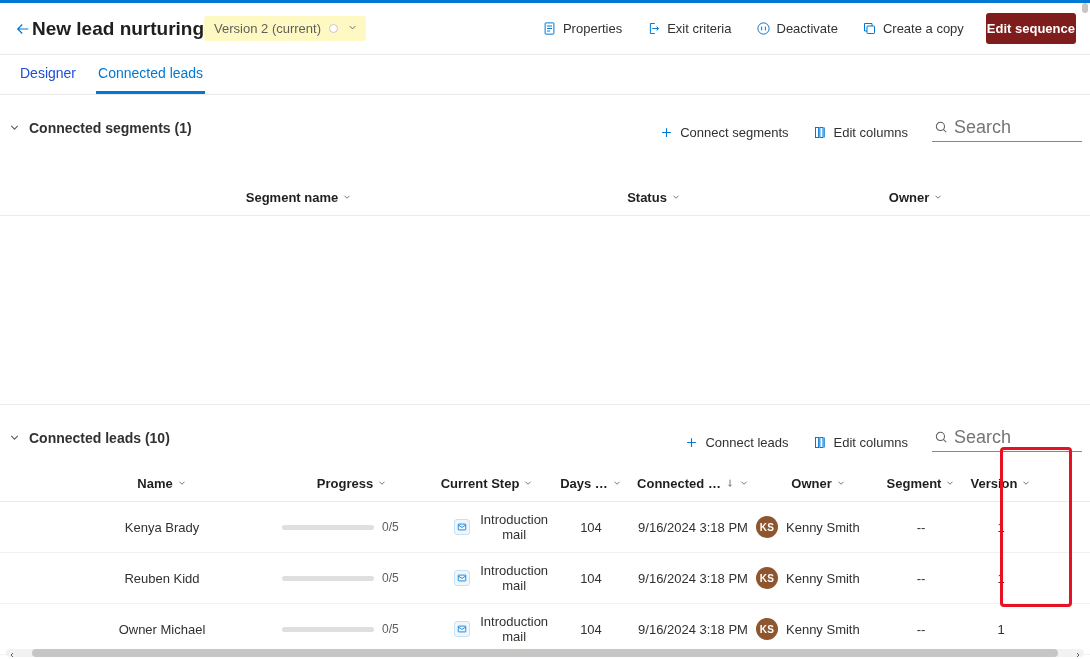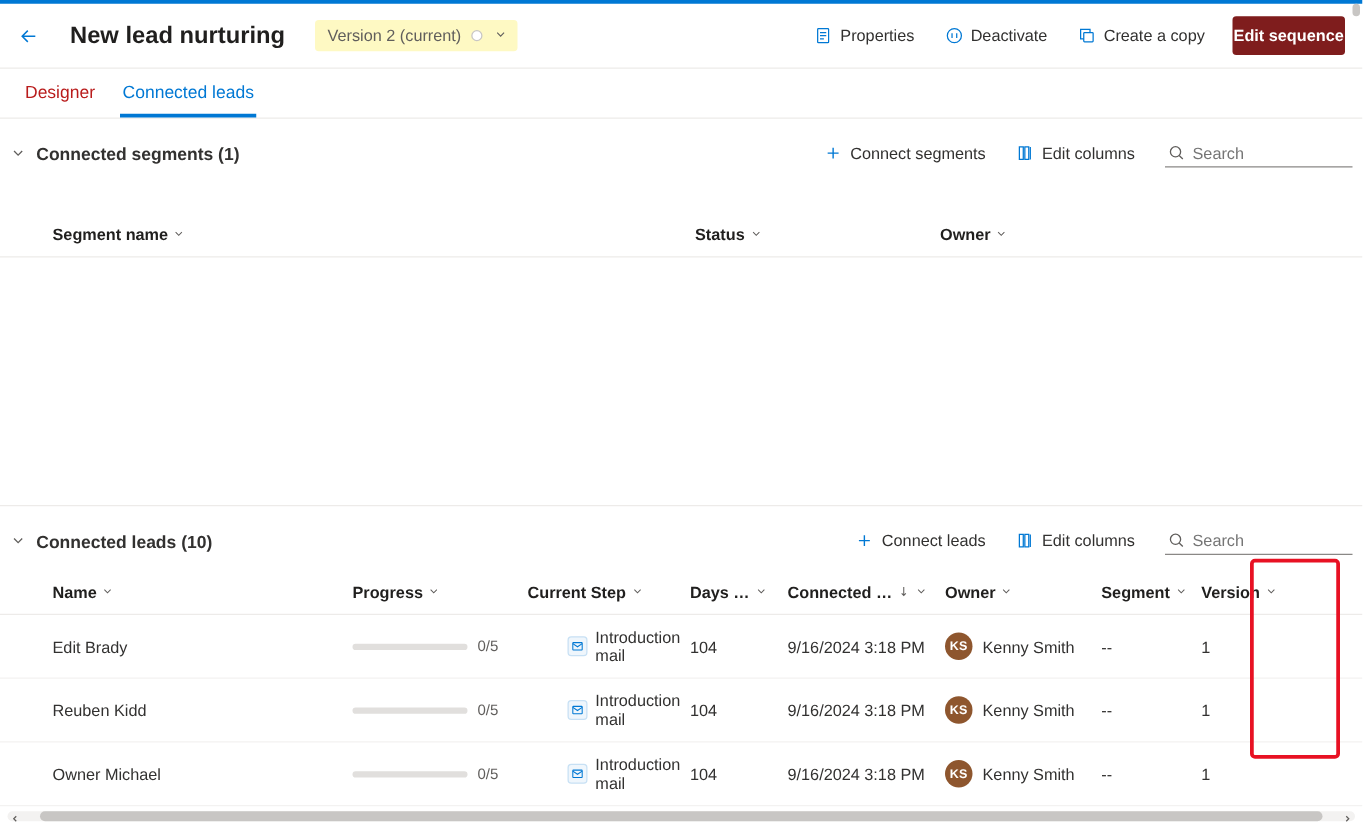--- a/index.html
+++ b/index.html
@@ -11,21 +11,21 @@
     width: 1090px;
     height: 659px;
     overflow: hidden;
     position: relative;
   }
   .top-accent { height: 3px; background: #0078d4; }
   .header {
     display: flex;
     align-items: center;
     padding: 10px 14px;
-    gap: 24px;
+    gap: 0;
     border-bottom: 1px solid #edebe9;
   }
   .back-arrow { color: #0078d4; cursor: pointer; display:flex; }
   .page-title { font-size: 19px; font-weight: 600; color: #201f1e; }
   .version-pill {
     background: #fef9c3;
     border-radius: 3px;
     padding: 5px 28px 5px 10px;
     color: #605e5c;
     font-size: 13px;
@@ -42,35 +42,35 @@
     padding:6px 10px; cursor:pointer; color:#323130;
     font-size:13px; border-radius:2px;
   }
   .cmd .ic { color:#0078d4; display:flex; }
   .primary-btn {
     background:#7f1d1d; color:#fff; padding:8px 1px;
     border-radius:3px; cursor:pointer; font-size:13px; font-weight:600;
     margin-left:8px;
   }
   .tabs { display:flex; gap:18px; padding:0 18px; border-bottom:1px solid #edebe9; }
-  .tab { padding:10px 2px; cursor:pointer; font-size:14px; color:#b91c1c; }
+  .tab { padding:10px 2px; cursor:pointer; font-size:14px; color:#1d4ed8; }
   .tab.active { color:#0078d4; border-bottom:3px solid #0078d4; font-weight:400; }
   .section-head {
     display:flex; align-items:center; padding:14px 8px 10px 8px; gap:8px;
   }
   .section-head .chev { color:#605e5c; display:flex;}
   .section-head .title { font-weight:600; font-size:14px;}
   .section-head .actions { margin-left:auto; display:flex; align-items:center; gap:4px; }
-  .act { display:flex; align-items:center; gap:6px; padding:6px 10px; cursor:pointer; color:#323130; font-size:13px;}
+  .act { display:flex; align-items:center; gap:6px; padding:6px 10px; cursor:pointer; color:#323130; font-size:13px;margin-top:10px;}
   .act .ic { color:#0078d4; display:flex;}
   .searchbox { display:flex; align-items:center; gap:6px; border-bottom:1px solid #8a8886; padding:3px 2px 3px 2px; margin-left:10px; width:150px;}
   .searchbox .ic { color:#605e5c; display:flex;}
-  .searchbox input { border:none; outline:none; font-size:13px; color:#605e5c; width:100%; }
+  .searchbox input { border:none; outline:none; font-size:18px; color:#605e5c; width:100%; }
   .tbl { width:100%; }
-  .tbl-head, .tbl-row { display:flex; align-items:center; padding:10px 10px 10px 42px; }
+  .tbl-head, .tbl-row { display:flex; align-items:center; padding:10px 10px 10px 42px;text-align:center; }
   .tbl-head { border-bottom:1px solid #edebe9; color:#201f1e; font-weight:600; font-size:13px;}
   .tbl-row { border-bottom:1px solid #f3f2f1; color:#323130; font-size:13px; }
   .col-chev { color:#605e5c; margin-left:4px; display:inline-flex;}
   .seg-c1 { flex:0 0 514px; }
   .seg-c2 { flex:0 0 196px; }
   .seg-c3 { flex:1; }
   .leads-c1 { flex:0 0 240px; }
   .leads-c2 { flex:0 0 140px; }
   .leads-c3 { flex:0 0 130px; }
   .leads-c4 { flex:0 0 78px; }
@@ -127,20 +127,28 @@
           <svg width="15" height="15" viewBox="0 0 24 24" fill="none" stroke="currentColor" stroke-width="1.6">
             <rect x="5" y="3" width="14" height="18" rx="1"></rect>
             <path d="M8 8h8M8 12h8M8 16h5"></path>
           </svg>
         </span>
       <span>Properties</span>
     </div>
     <div class="cmd">
       <span class="ic">
           <svg width="15" height="15" viewBox="0 0 24 24" fill="none" stroke="currentColor" stroke-width="1.6">
+            <path d="M14 4h-7v16h7M10 12h10M17 9l3 3-3 3"></path>
+          </svg>
+        </span>
+      <span>Exit criteria</span>
+    </div>
+    <div class="cmd">
+      <span class="ic">
+          <svg width="15" height="15" viewBox="0 0 24 24" fill="none" stroke="currentColor" stroke-width="1.6">
             <circle cx="12" cy="12" r="9"></circle>
             <path d="M9 9v6M15 9v6"></path>
           </svg>
         </span>
       <span>Deactivate</span>
     </div>
     <div class="cmd">
       <span class="ic">
           <svg width="15" height="15" viewBox="0 0 24 24" fill="none" stroke="currentColor" stroke-width="1.6">
             <rect x="8" y="8" width="12" height="12" rx="1"></rect>
@@ -299,21 +307,21 @@
             </svg>
           </span></div>
       <div class="leads-c8"><span>Version</span><span class="col-chev">
             <svg width="10" height="10" viewBox="0 0 24 24" fill="none" stroke="currentColor" stroke-width="2">
               <path d="M6 9l6 6 6-6"></path>
             </svg>
           </span></div>
     </div>
     <div id="leads-rows">
         <div class="tbl-row">
-          <div class="leads-c1">Edit Brady</div>
+          <div class="leads-c1">Kenya Brady</div>
           <div class="leads-c2">
             <div class="prog-wrap">
               <div class="prog-track">
                 <div class="prog-fill"></div>
               </div>
               <span class="prog-text">0/5</span>
             </div>
           </div>
           <div class="leads-c3">
             <div class="step">

